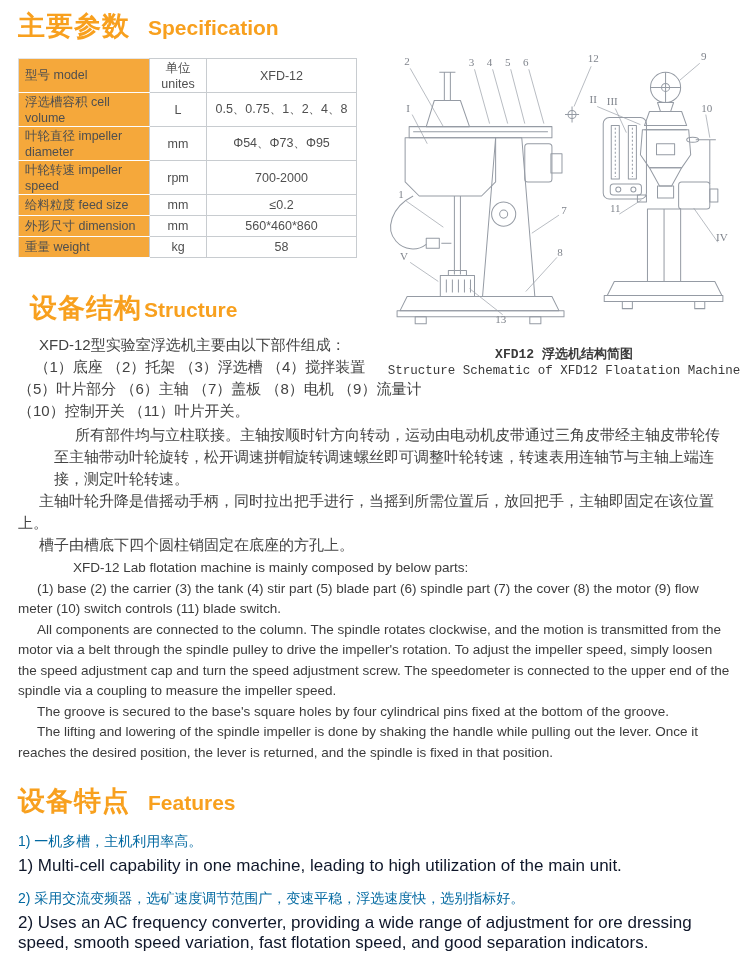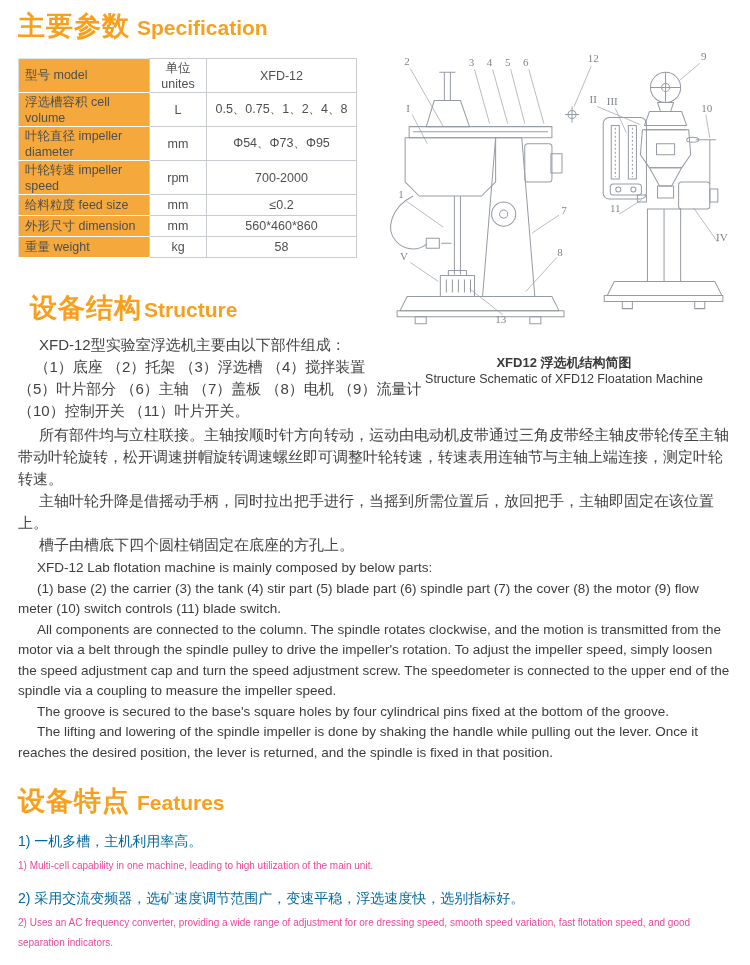--- a/index.html
+++ b/index.html
@@ -3,52 +3,52 @@
 <meta charset="utf-8">
 <style>
   * { margin:0; padding:0; box-sizing:border-box; }
   html,body { background:#ffffff; }
   body { width:750px; font-family:"Liberation Sans",sans-serif; color:#454545; }
   .page { position:relative; width:750px; height:965px; overflow:hidden; background:#fff; padding:6px 18px 0 18px; }
 
   
   h1.sec { color:#f8a01e; display:flex; align-items:baseline; font-weight:bold; }
   h1.sec .zh { font-size:27px; letter-spacing:1px; }
-  h1.sec .en { font-size:21px; margin-left:7px; }
+  h1.sec .en { font-size:21px; margin-left:18px; }
   h1.sec.tight .en { margin-left:2px; }
   h1.spec-h { margin:2px 0 14px 0; }
   h1.struct-h { margin:32px 0 8px 12px; }
   h1.feat-h { margin:20px 0 12px 0; }
 
   
   table.spec { border-collapse:collapse; width:338px; font-size:12.5px; color:#4f4f4f; table-layout:fixed; }
   table.spec td { border:1px solid #c8ccd0; height:21px; padding:1px 6px; background:#fff; }
   table.spec td.lbl { background:#f5a83b; width:131px; border-color:#e6e6e6 #c8ccd0 #fdfdfd #d9d9d9; }
   table.spec td.unit { width:57px; text-align:center; }
   table.spec td.val { width:150px; text-align:center; }
 
   
   .diagram { position:absolute; left:383px; top:44px; width:362px; }
   .diagram svg { display:block; }
-  .diagram .cap { text-align:center; font-family:Liberation Sans, sans-serif; color:#3a3a3a; margin-top:8px; }
+  .diagram .cap { text-align:center; font-family:Liberation Mono, monospace; color:#3a3a3a; margin-top:0; }
   .diagram .cap .c1 { font-size:13px; font-weight:bold; line-height:17px; }
   .diagram .cap .c2 { font-size:12.5px; line-height:17px; }
 
   
   .body-zh { font-size:15px; line-height:22px; color:#434343; }
   .body-en { font-size:13.5px; line-height:20.5px; color:#3c3c3c; }
   .ind { text-indent:1.4em; }
   .ind-sm { padding-left:1.1em; }
   .mt6 { margin-top:6px; }
-  .mt2 { margin-top:2px; }
+  .mt2 { margin-top:2px;margin-left:36px; }
 
   
   .feature { margin-bottom:12px; }
   .feature .fzh { font-size:14px; line-height:21px; color:#0369a1; margin-bottom:4px; }
-  .feature .fen { font-size:10px; line-height:20px; color:#ec4899; }
+  .feature .fen { font-size:17px; line-height:20px; color:#0f172a; }
 </style>
 </head>
 <body>
 
 <div class="page">
 
   <h1 class="sec spec-h">
     <span class="zh">主要参数</span>
     <span class="en">Specification</span>
   </h1>

